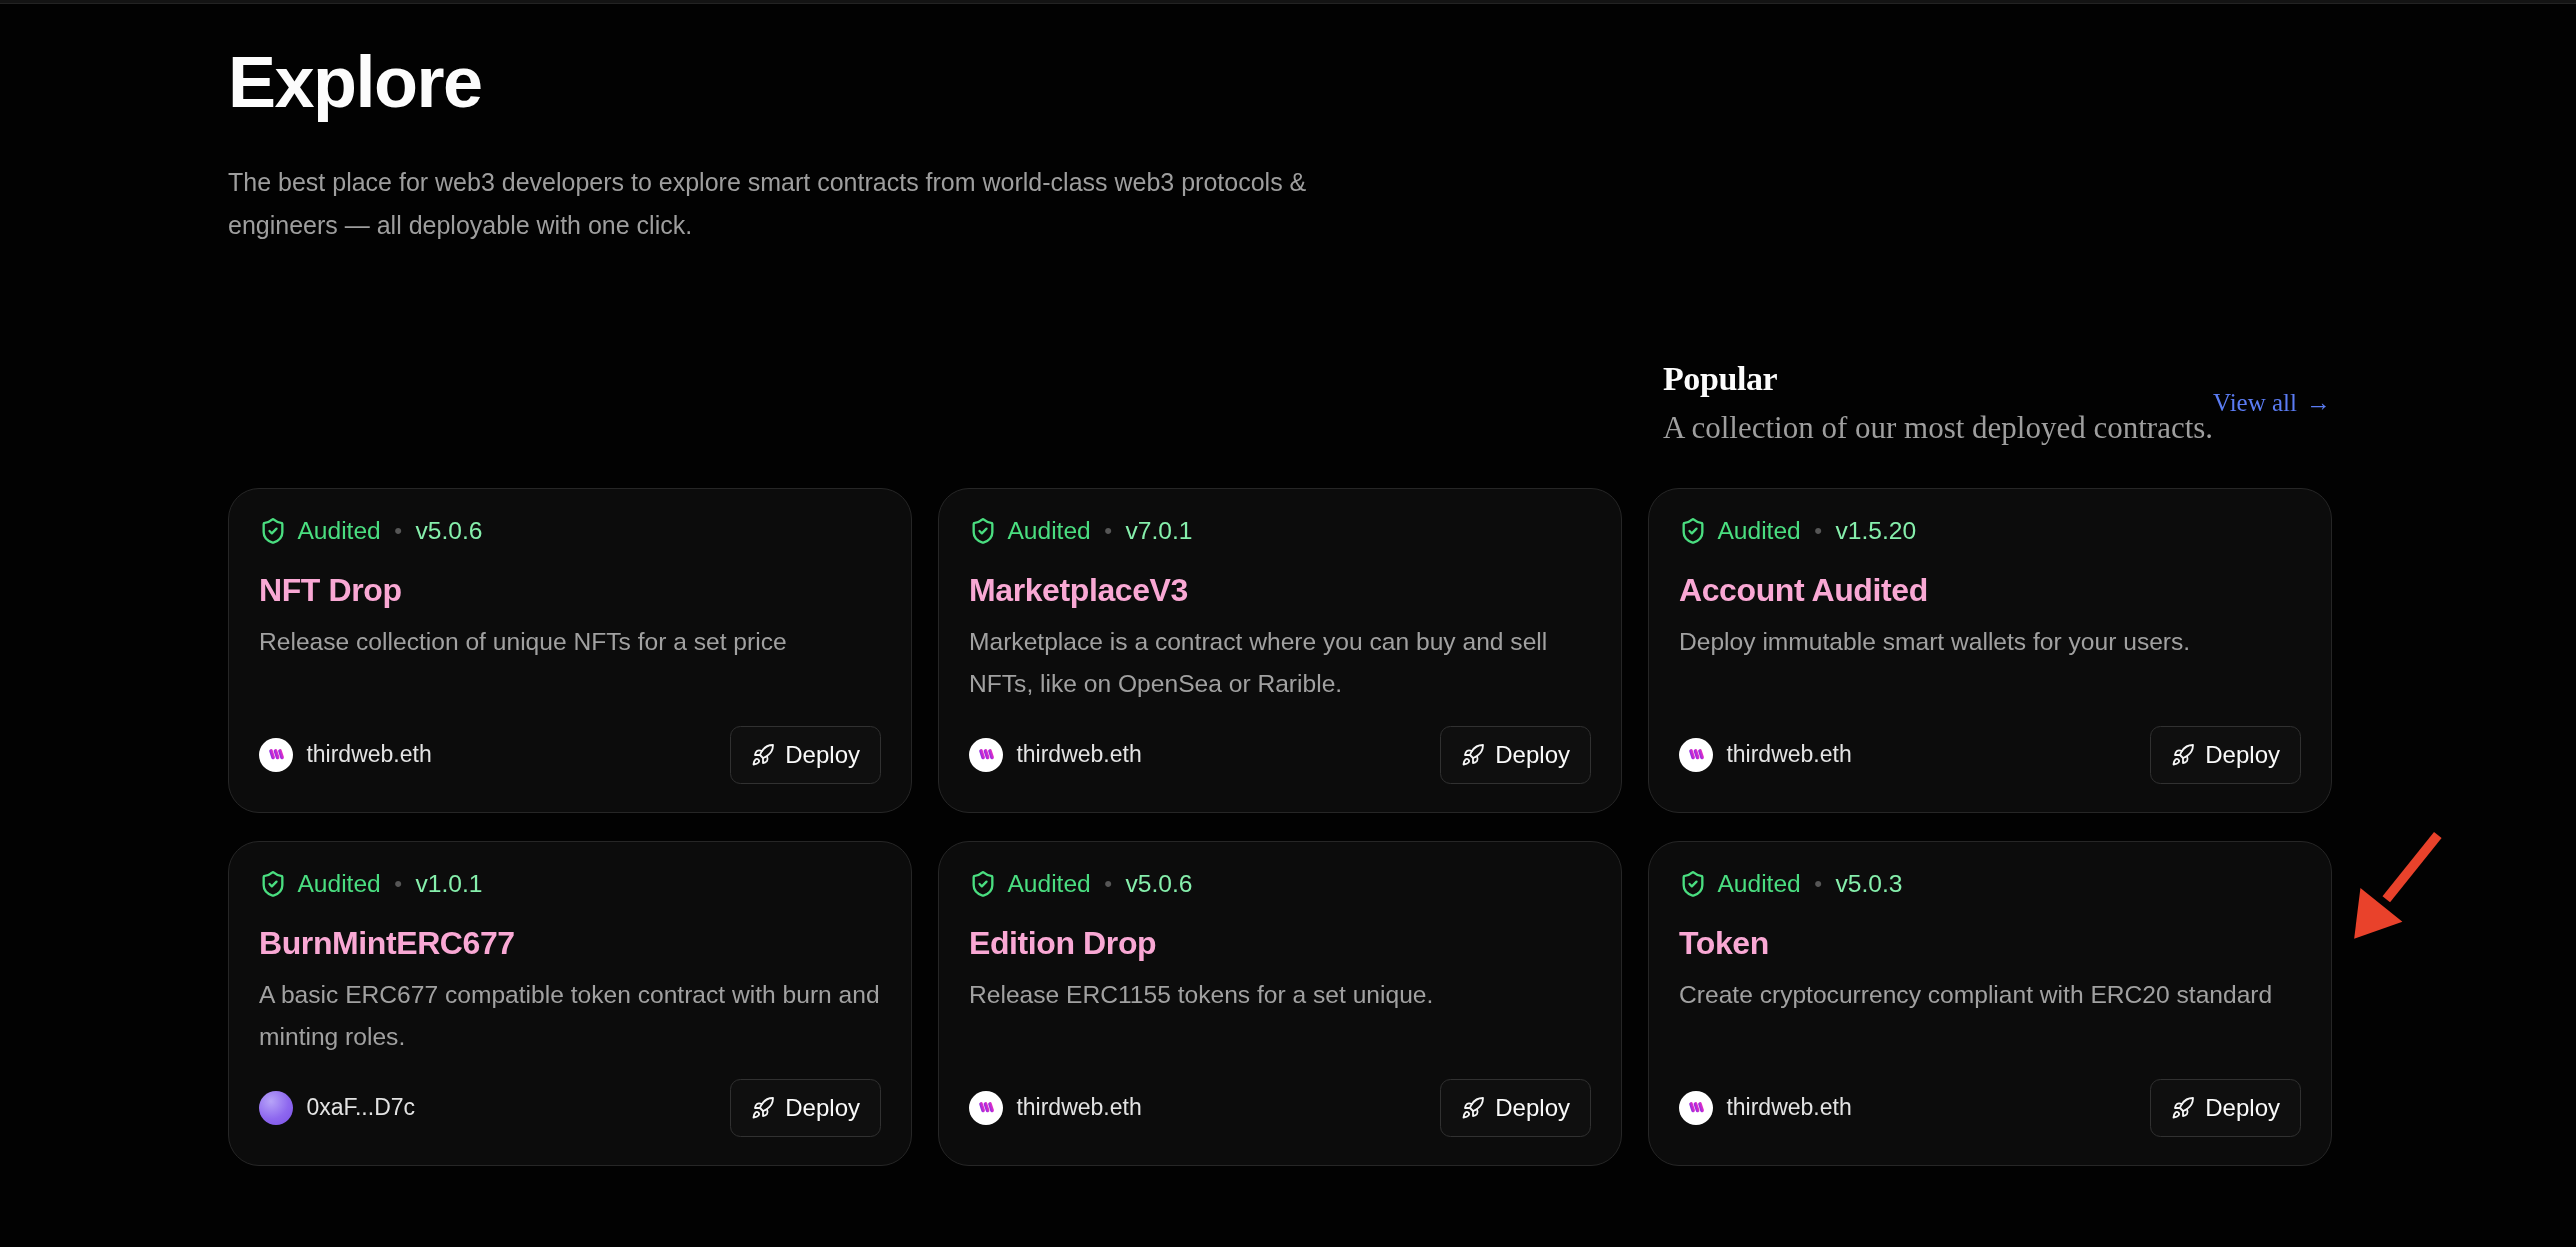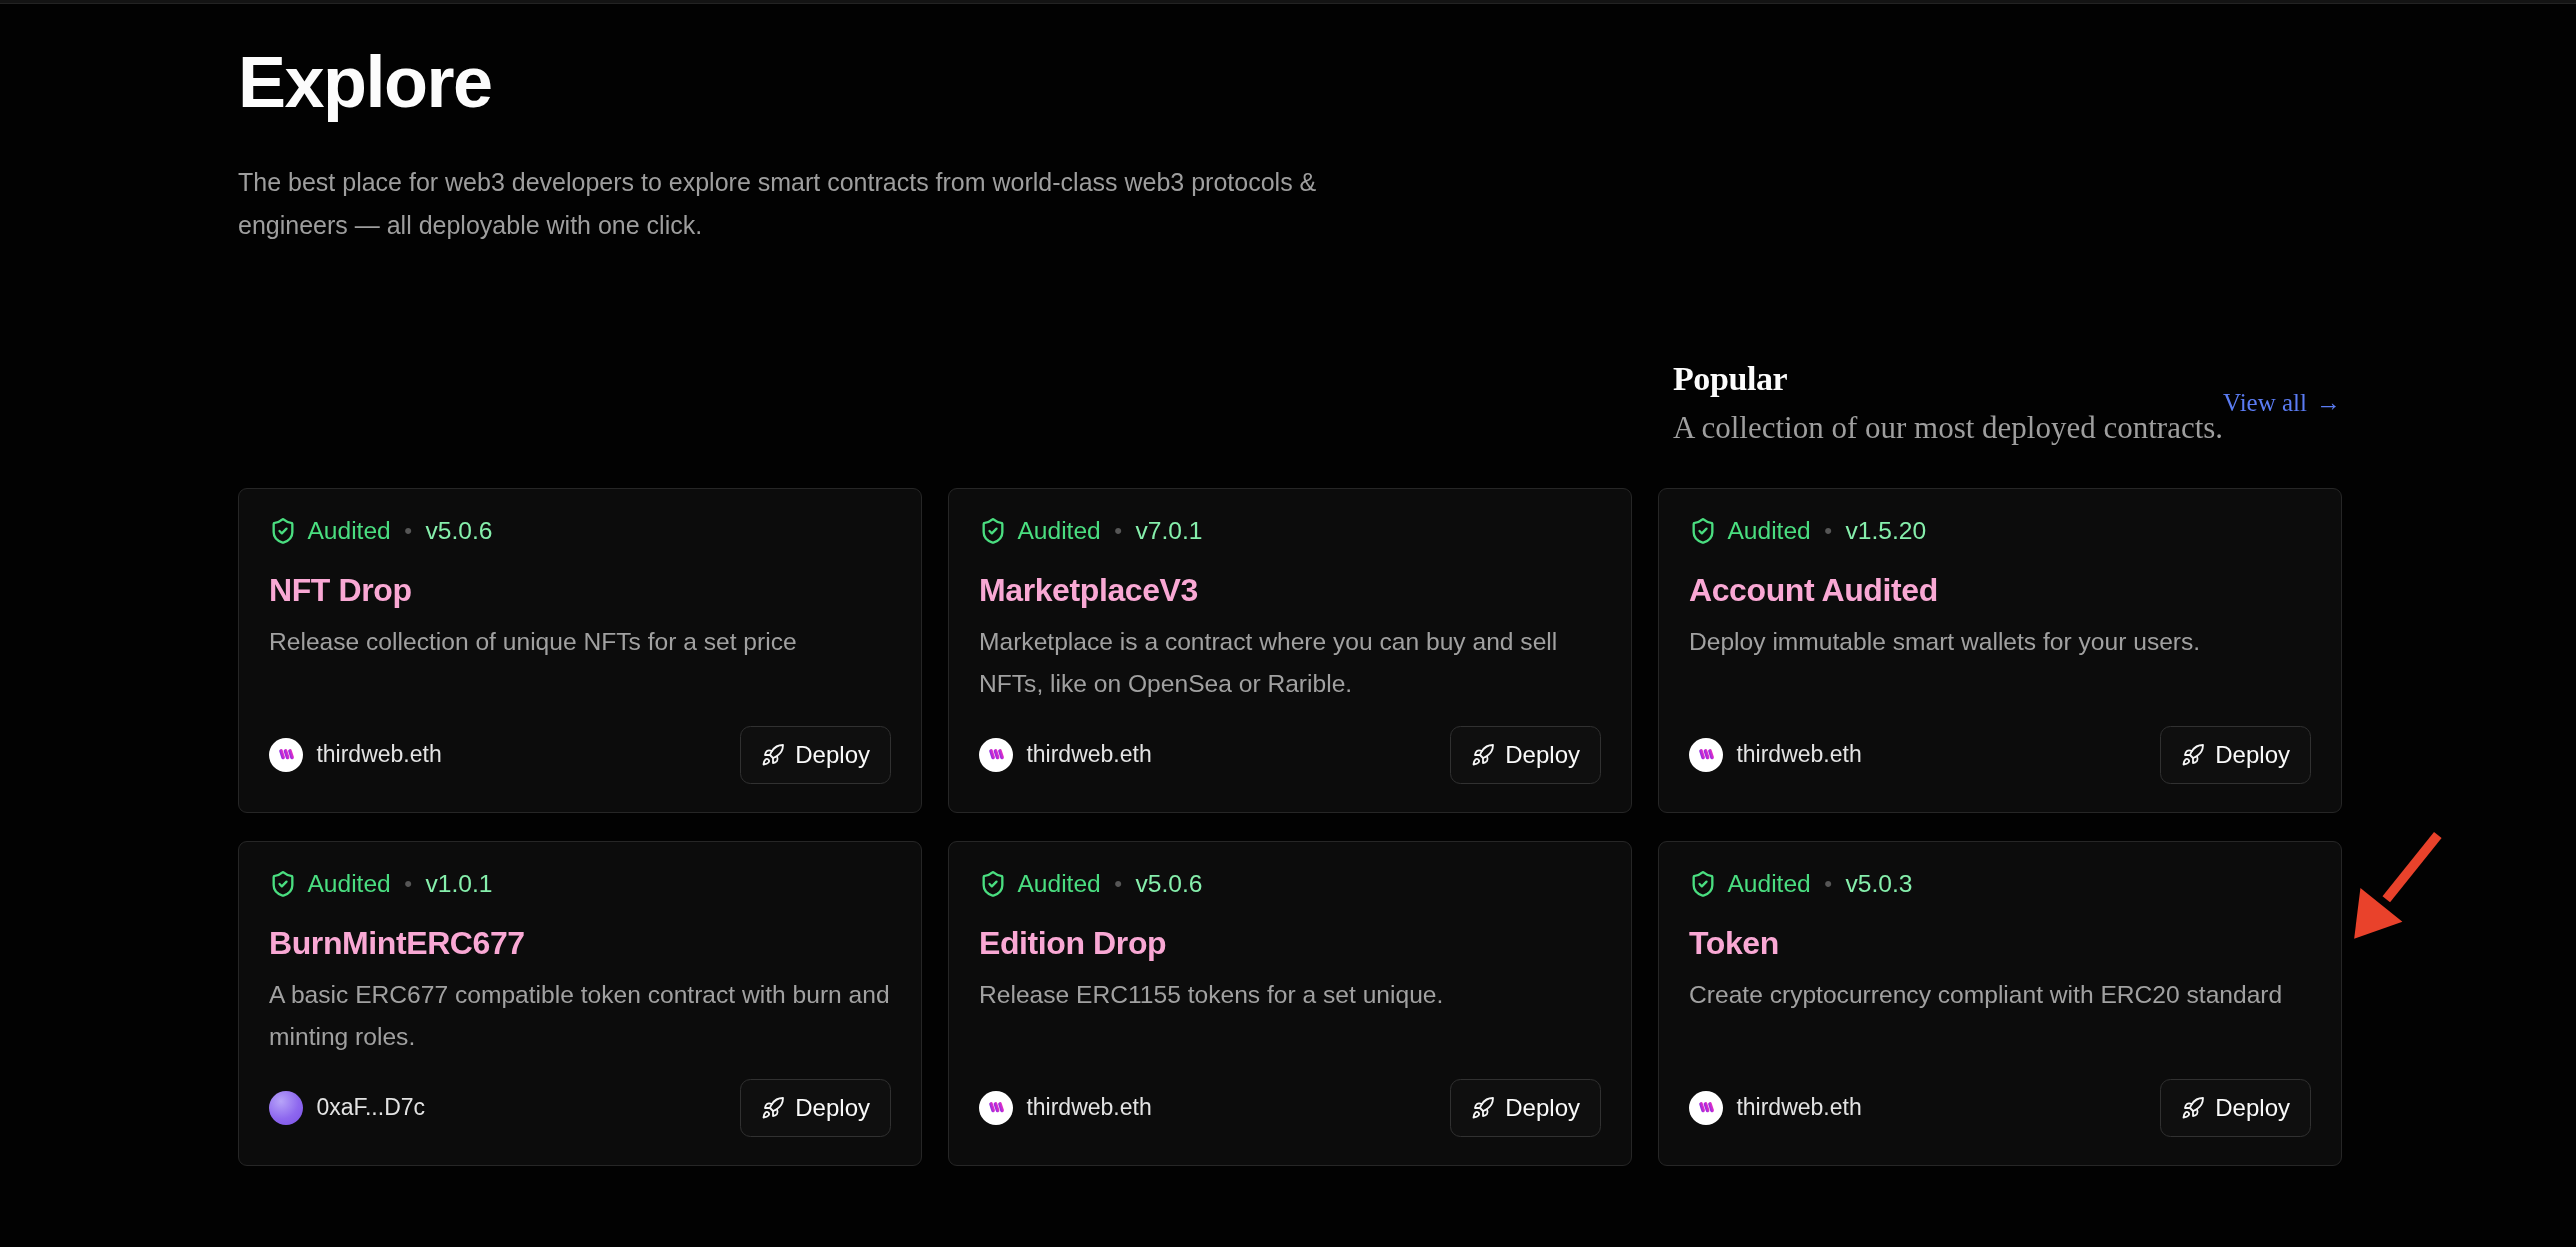--- a/index.html
+++ b/index.html
@@ -13,21 +13,21 @@
     background:#020202;
     font-family:"Liberation Sans","DejaVu Sans",sans-serif;
     color:#fafafa;
     position:relative;
   }
   .top-strip{
     position:absolute;top:0;left:0;width:100%;height:3.7px;
     background:#141414;border-bottom:1.5px solid #232323;
   }
   .container{
-    position:absolute;left:238px;top:0;width:2103px;padding-top:45px;
+    position:absolute;left:228px;top:0;width:2103px;padding-top:45px;
   }
   .page-title{
     font-size:72px;font-weight:800;letter-spacing:-1.5px;color:#fcfcfc;line-height:1.05;
   }
   .page-subtitle{
     margin-top:40px;font-size:25px;line-height:43px;color:#9e9e9e;
     max-width:1149px;font-weight:400;
   }
   .section-header{
     margin-top:113px;display:flex;justify-content:flex-end;align-items:center;font-family:Liberation Serif, serif;
@@ -37,21 +37,21 @@
   .view-all{
     display:inline-flex;align-items:center;gap:9px;
     color:var(--link);font-size:25px;font-weight:500;text-decoration:none;cursor:pointer;
   }
   .grid{
     margin-top:42px;
     display:grid;grid-template-columns:repeat(3,684px);
     column-gap:26px;row-gap:28px;
   }
   .card{
-    height:325px;background:#0c0c0c;border:1.5px solid #262626;border-radius:9px;
+    height:325px;background:#0c0c0c;border:1.5px solid #262626;border-radius:31px;
     padding:28px 30px;display:flex;flex-direction:column;cursor:pointer;
   }
   .badge-row{display:flex;align-items:center;gap:10.4px;}
   .shield-icon{width:28px;height:28px;color:var(--green);flex:0 0 auto;}
   .badge-label{font-size:24.6px;color:var(--green);font-weight:500;}
   .dot-sep{font-size:22.4px;color:#565656;margin:0 3px;}
   .version-label{font-size:24.6px;color:#86efac;}
   .card-title{margin-top:27px;font-size:32px;font-weight:600;color:#f9a8d4;letter-spacing:-0.4px;}
   .card-desc{margin-top:12px;font-size:24.6px;line-height:42px;color:#a1a1a1;max-width:634px;}
   .card-footer{margin-top:auto;display:flex;align-items:center;justify-content:space-between;}

